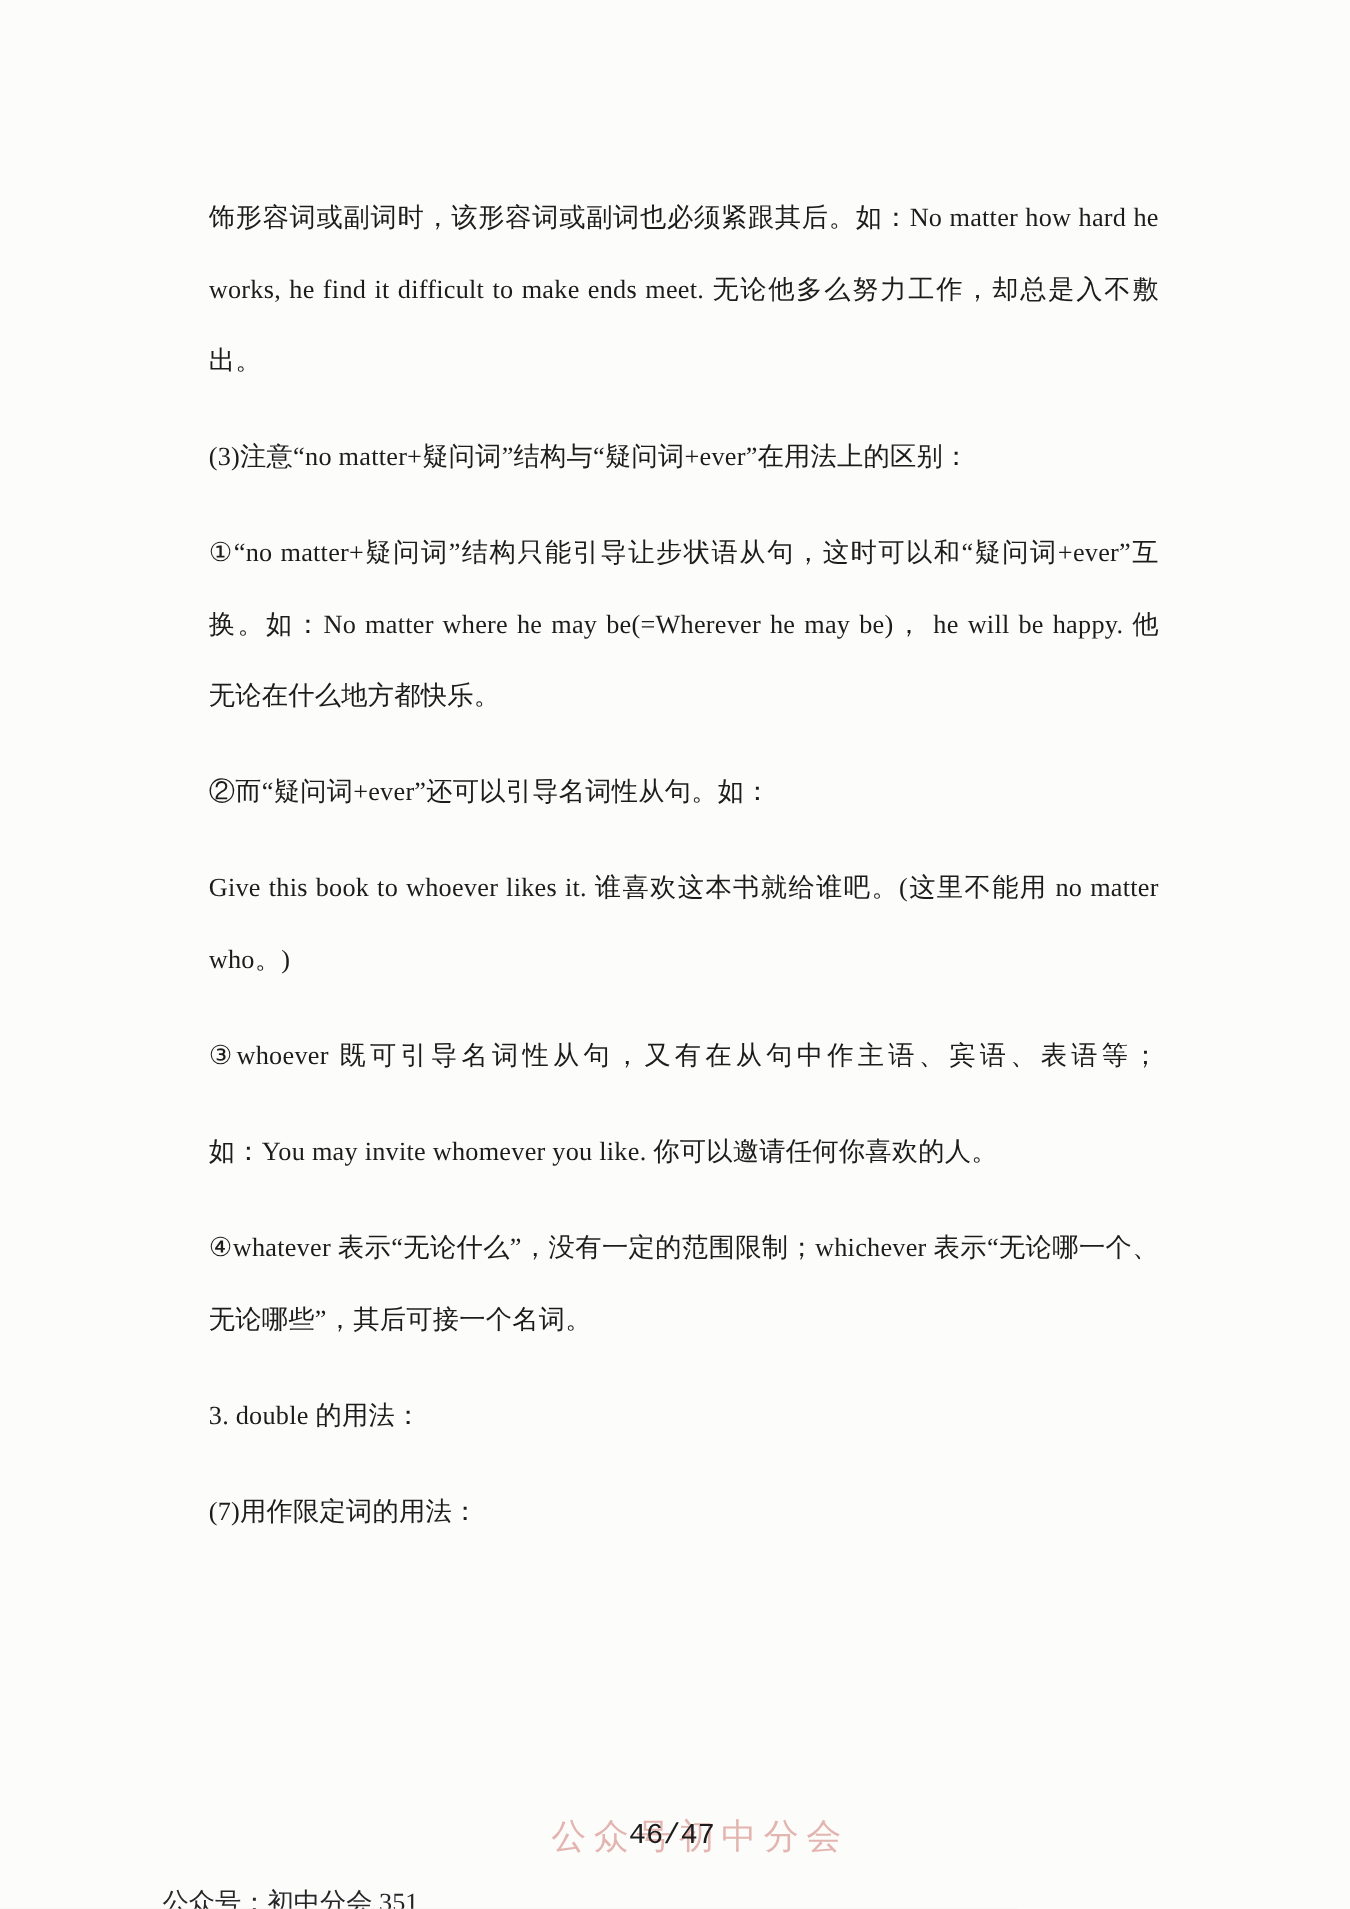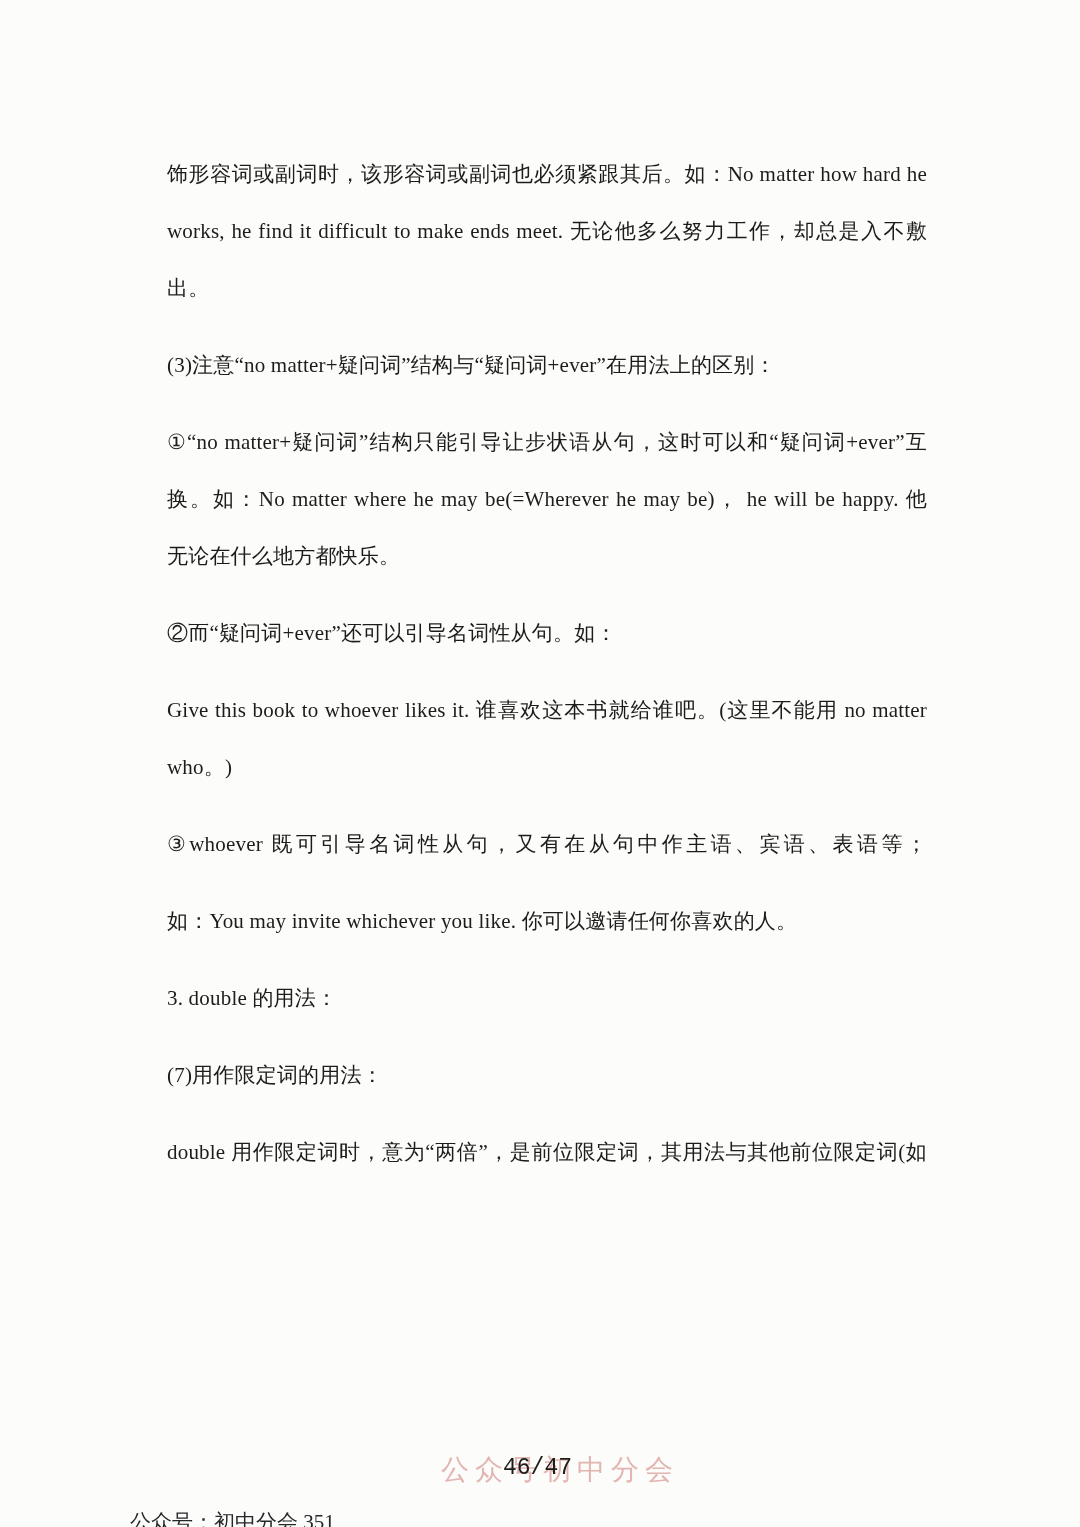--- a/index.html
+++ b/index.html
@@ -84,30 +84,33 @@
         <div class="line last">②而“疑问词+ever”还可以引导名词性从句。如：</div>
       </div>
       <div class="para">
         <div class="line">Give this book to whoever likes it. 谁喜欢这本书就给谁吧。(这里不能用 no matter</div>
         <div class="line last">who。)</div>
       </div>
       <div class="para">
         <div class="line">③whoever 既可引导名词性从句，又有在从句中作主语、宾语、表语等；whomever</div>
       </div>
       <div class="para">
-        <div class="line last">如：You may invite whichever you like. 你可以邀请任何你喜欢的人。</div>
+        <div class="line last">如：You may invite whomever you like. 你可以邀请任何你喜欢的人。</div>
+      </div>
+      <div class="para">
+        <div class="line">④whatever 表示“无论什么”，没有一定的范围限制；whichever 表示“无论哪一个、</div>
+        <div class="line last">无论哪些”，其后可接一个名词。</div>
       </div>
       <div class="para">
         <div class="line last">3. double 的用法：</div>
       </div>
       <div class="para">
         <div class="line last">(7)用作限定词的用法：</div>
       </div>
       <div class="para">
-        <div class="line">double 用作限定词时，意为“两倍”，是前位限定词，其用法与其他前位限定词(如</div>
       </div>
     </div>
 
   <div class="footer-left">公众号：初中分会  351</div>
 
   <div class="watermark">公众号初中分会</div>
 
   <div class="page-num">46/47</div>
 
 </div>

